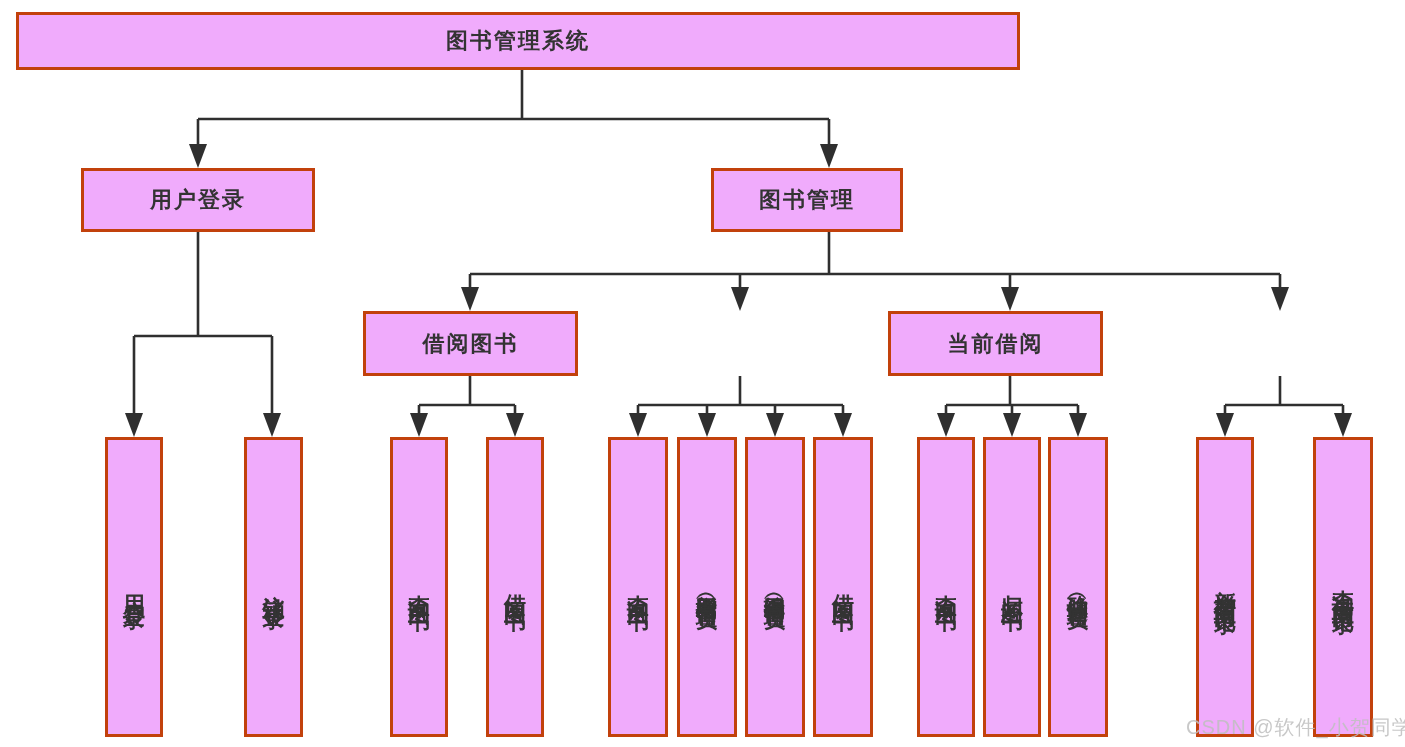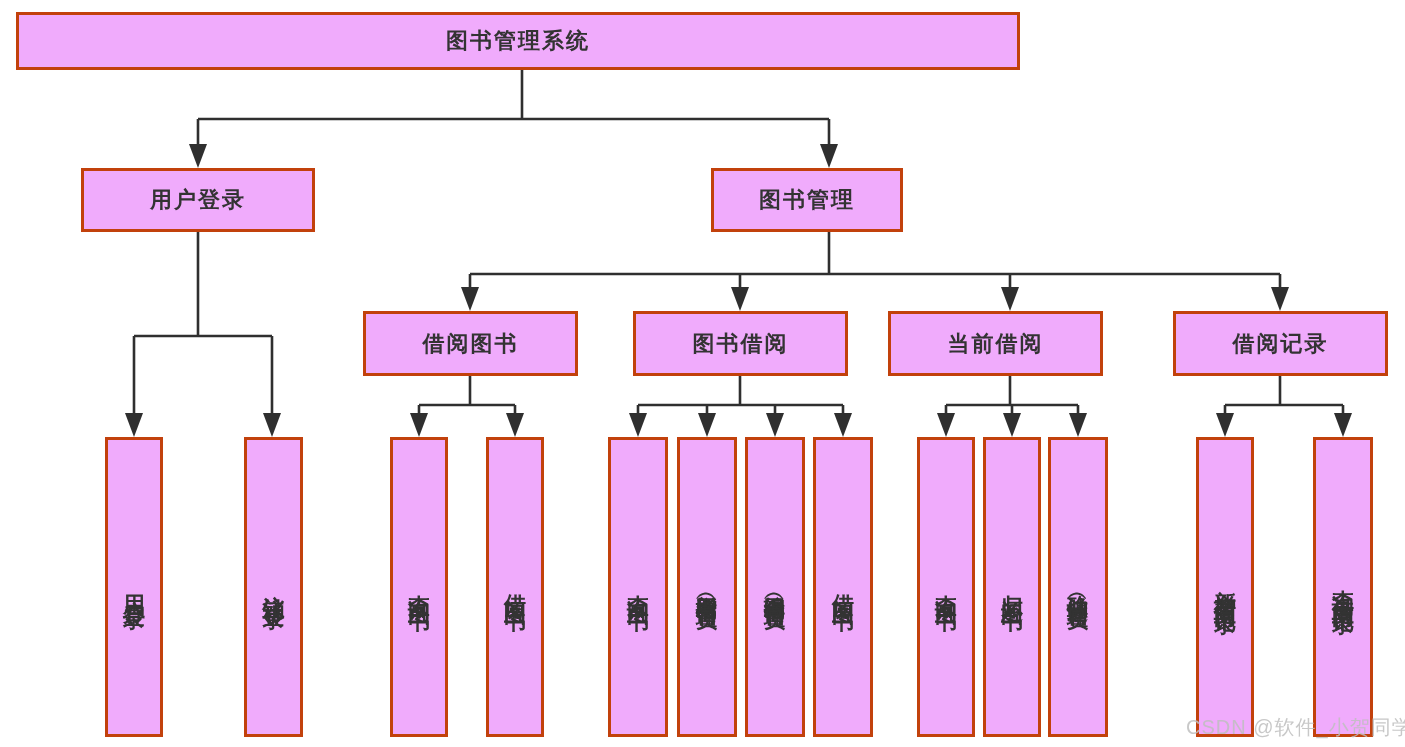--- a/index.html
+++ b/index.html
@@ -106,23 +106,21 @@
       <polygon points="1334,413 1352,413 1343,437"></polygon>
     </g>
   </svg>
 
   <div class="node" style="left:16px; top:12px; width:1004px; height:58px;">图书管理系统</div>
 
   <div class="node" style="left:81px; top:168px; width:234px; height:64px;">用户登录</div>
   <div class="node" style="left:711px; top:168px; width:192px; height:64px;">图书管理</div>
 
   <div class="node" style="left:363px; top:311px; width:215px; height:65px;">借阅图书</div>
-  <div class="node" style="left:633px; top:311px; width:215px; height:65px;">图书借阅</div>
   <div class="node" style="left:888px; top:311px; width:215px; height:65px;">当前借阅</div>
-  <div class="node" style="left:1173px; top:311px; width:215px; height:65px;">借阅记录</div>
 
   <div class="node leaf" style="left:105px; top:437px; width:58px; height:300px;">用户登录</div>
   <div class="node leaf" style="left:244px; top:437px; width:59px; height:300px;">注销登录</div>
 
   <div class="node leaf" style="left:390px; top:437px; width:58px; height:300px;">查询图书</div>
   <div class="node leaf" style="left:486px; top:437px; width:58px; height:300px;">借阅图书</div>
 
   <div class="node leaf" style="left:608px; top:437px; width:60px; height:300px;">查询图书</div>
   <div class="node leaf long" style="left:677px; top:437px; width:60px; height:300px;">新增图书（管理员）</div>
   <div class="node leaf long" style="left:745px; top:437px; width:60px; height:300px;">编辑图书（管理员）</div>

